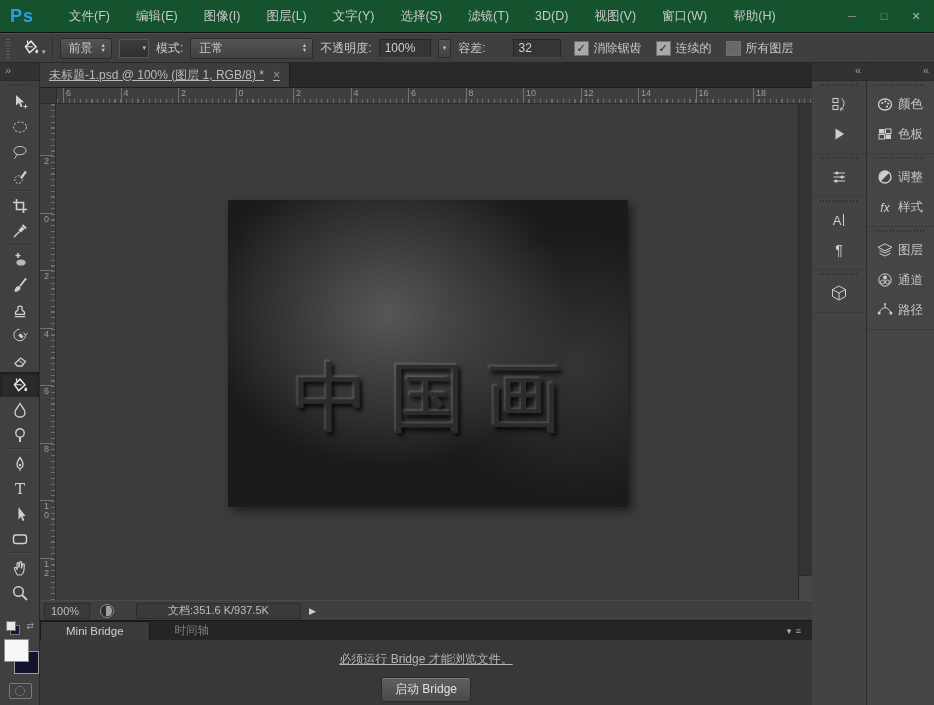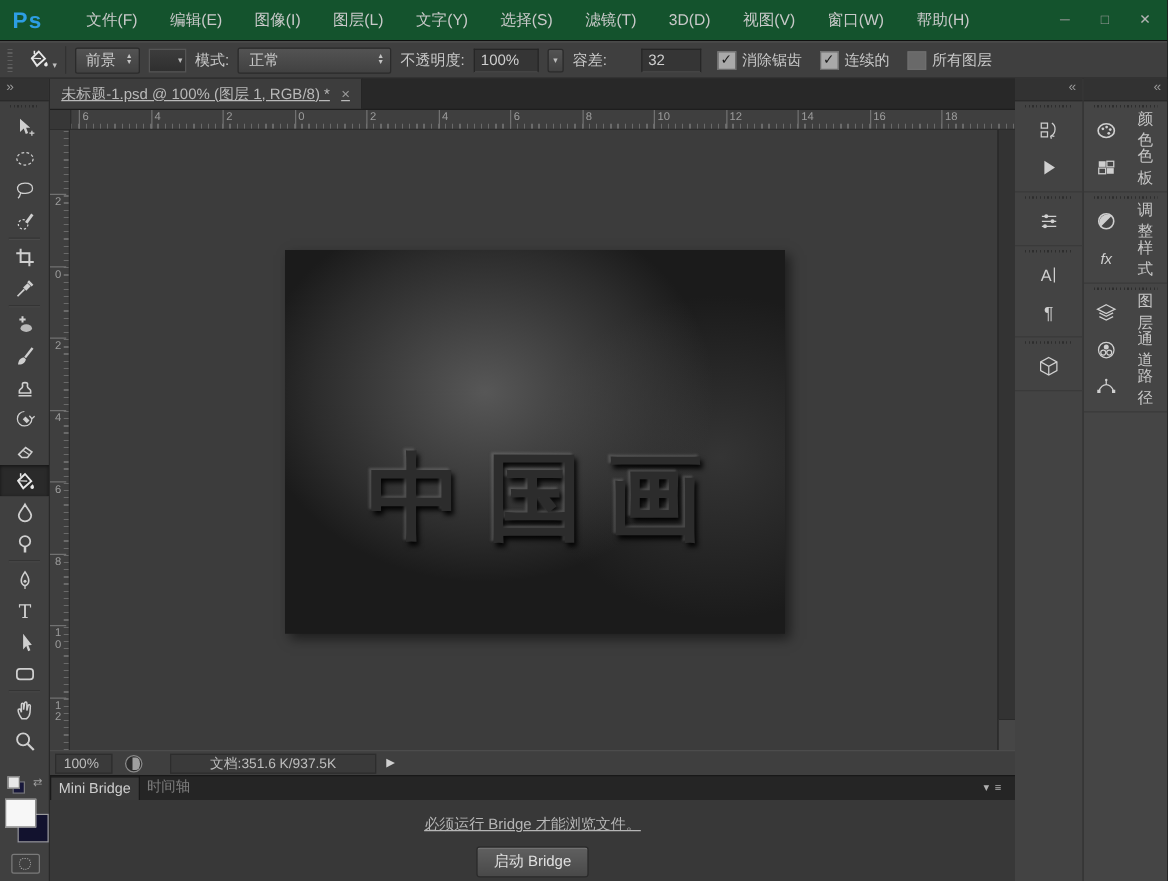--- a/index.html
+++ b/index.html
@@ -72,52 +72,52 @@
         line-height:9px;white-space:pre;text-align:center;padding-top:1px;}
   #pasteboard{flex:1;position:relative;background:#3c3c3c;overflow:hidden;}
   #canvas{position:absolute;left:172px;top:96px;width:400px;height:307px;
           background:
             radial-gradient(ellipse 235px 195px at 40% 37%, rgba(104,104,104,.78), rgba(72,72,72,.38) 58%, rgba(35,35,35,0) 78%),
             radial-gradient(ellipse 205px 180px at 87% 54%, rgba(88,88,88,.42), rgba(35,35,35,0) 72%),
             #1b1b1b;
           box-shadow:4px 4px 9px rgba(0,0,0,.5);
           display:flex;align-items:center;justify-content:center;}
   #embossText{margin-top:92px;padding-left:20px;font-family:"DejaVu Serif","Liberation Serif",serif;
-              font-weight:bold;font-size:76px;letter-spacing:20px;color:#2c2c2c;
+              font-weight:normal;font-size:76px;letter-spacing:20px;color:#2c2c2c;
               text-shadow:-2px -2px 2px rgba(158,158,158,.30), 2px 3px 4px rgba(0,0,0,.92);}
   #vscroll{width:14px;background:#333;border-left:1px solid #292929;position:relative;box-sizing:border-box;}
   .scorner{position:absolute;left:0;right:0;bottom:0;height:24px;background:#464646;border-top:1px solid #2a2a2a;}
   #statusbar{position:absolute;left:0;right:0;bottom:85px;height:20px;background:#3f3f3f;
              border-top:1px solid #4c4c4c;display:flex;align-items:center;font-size:11px;color:#bdbdbd;box-sizing:border-box;}
   .sb-inset{background:#3a3a3a;border:1px solid #2d2d2d;height:16px;display:flex;align-items:center;
             padding:0 6px;box-sizing:border-box;}
   #sb-zoom{margin-left:4px;width:46px;}
   #sb-profile{margin-left:10px;width:12px;height:12px;border-radius:50%;background:#2c2c2c;border:1px solid #8a8a8a;
               position:relative;overflow:hidden;}
   #sb-profile i{position:absolute;left:5px;top:1px;width:6px;height:10px;background:#9f9f9f;border-radius:0 50% 50% 0;}
   #sb-doc{margin-left:22px;width:165px;justify-content:center;}
   #sb-flyout{margin-left:8px;color:#d0d0d0;font-size:9px;}
   #mbtabs{position:absolute;left:0;right:0;bottom:65px;height:20px;background:#252525;display:flex;
           align-items:flex-end;border-top:1px solid #181818;box-sizing:border-box;}
-  .mbtab{height:19px;line-height:19px;padding:0 6px;font-size:11.5px;box-sizing:border-box;}
+  .mbtab{height:19px;line-height:19px;padding:0 25px;font-size:11.5px;box-sizing:border-box;}
   .mbtab.active{background:#3a3a3a;color:#cfcfcf;border:1px solid #191919;border-bottom:none;}
   .mbtab.inactive{color:#7d7d7d;}
   #mb-menu{margin-left:auto;margin-right:10px;margin-bottom:4px;color:#b0b0b0;font-size:9px;letter-spacing:1px;}
   #mbbody{position:absolute;left:0;right:0;bottom:0;height:65px;background:#383838;text-align:center;}
   #mb-msg{margin-top:11px;color:#b5b5b5;font-size:12px;text-decoration:underline;}
   #mb-btn{margin-top:9px;display:inline-block;background:linear-gradient(#606060,#494949);
           border:1px solid #2b2b2b;box-shadow:inset 0 1px 0 #7a7a7a;border-radius:3px;
           color:#e0e0e0;font-size:12px;padding:3px 13px;}
   
   #rightdock{position:absolute;top:63px;right:0;width:122px;bottom:0;display:flex;background:#3a3a3a;}
   #dockcol-narrow{width:55px;background:#434343;border-right:1px solid #2e2e2e;box-sizing:border-box;}
   #dockcol-wide{flex:1;background:#454545;}
   .dock-head.right{text-align:right;}
   .dkbtn{height:30px;display:flex;align-items:center;justify-content:center;}
-  .pitem{height:30px;display:flex;align-items:center;gap:16px;padding-left:9px;color:#c6c6c6;font-size:12.5px;}
+  .pitem{height:30px;display:flex;align-items:center;gap:4px;padding-left:9px;color:#c6c6c6;font-size:12.5px;}
   .dock-group{padding-bottom:4px;border-bottom:1px solid #3a3a3a;}
   svg{display:block;}
 </style>
 </head>
 <body>
 
 <div id="app">
 
   <header id="titlebar">
     <span id="ps-logo">Ps</span>

